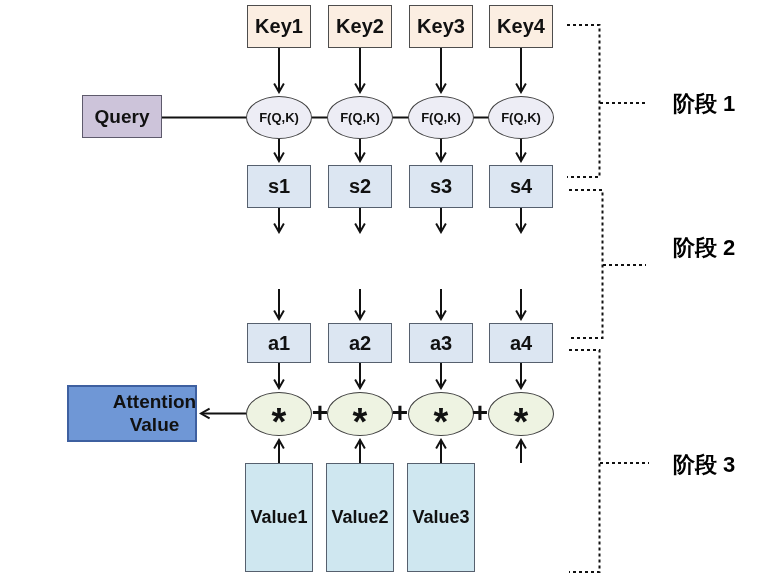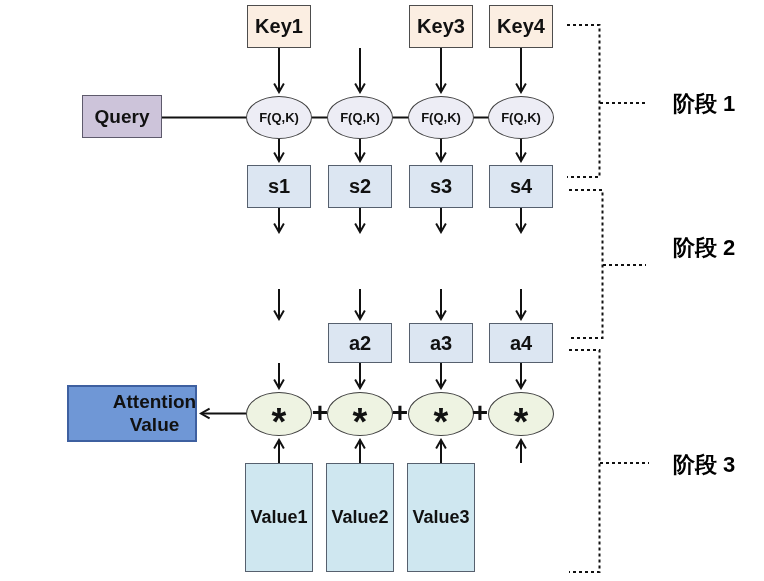--- a/index.html
+++ b/index.html
@@ -137,36 +137,38 @@
       <path d="M567,25 H599.5 V177 H567"></path>
       <path d="M600,103 H646"></path>
       <path d="M569,190 H602.5 V338 H569"></path>
       <path d="M603,265 H646"></path>
       <path d="M569,350 H599.5 V572 H569"></path>
       <path d="M600,463 H649"></path>
     </g>
   </svg>
 
   <div class="node keybox c1">Key1</div>
+  <div class="node keybox c2">Key2</div>
   <div class="node keybox c3">Key3</div>
   <div class="node keybox c4">Key4</div>
 
   <div class="node querybox">Query</div>
 
   <div class="node fqk fc1">F(Q,K)</div>
   <div class="node fqk fc2">F(Q,K)</div>
   <div class="node fqk fc3">F(Q,K)</div>
   <div class="node fqk fc4">F(Q,K)</div>
 
   <div class="node sbox c1">s1</div>
   <div class="node sbox c2">s2</div>
   <div class="node sbox c3">s3</div>
   <div class="node sbox c4">s4</div>
 
 
+  <div class="node abox c1">a1</div>
   <div class="node abox c2">a2</div>
   <div class="node abox c3">a3</div>
   <div class="node abox c4">a4</div>
 
   <div class="node attbox">Attention Value</div>
 
   <div class="node mult fc1">
       <span>*</span>
     </div>
   <div class="node mult fc2">

